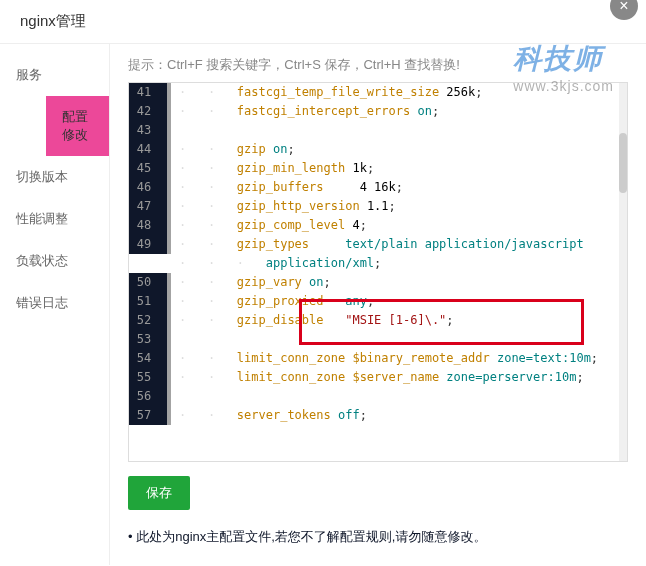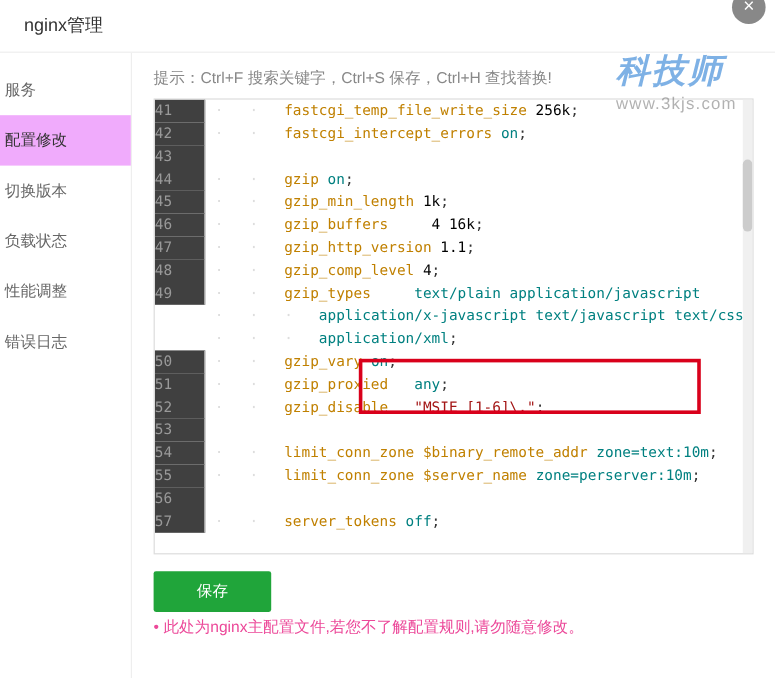--- a/index.html
+++ b/index.html
@@ -2,61 +2,61 @@
 <html><head>
 <meta charset="utf-8">
 <style>
 * { margin: 0; padding: 0; box-sizing: border-box; }
 body { font-family: -apple-system, "Microsoft YaHei", sans-serif; font-size: 13px; color: #333; background: #fff; width: 646px; height: 566px; overflow: hidden; position: relative; }
 .header { padding: 12px 20px; border-bottom: 1px solid #eee; position: relative; }
 .title { font-size: 15px; color: #333; }
 .close-btn { position: absolute; top: -8px; right: 8px; width: 28px; height: 28px; background: #888; border-radius: 50%; display: flex; align-items: center; justify-content: center; color: #fff; font-size: 16px; cursor: pointer; }
 .container { display: flex; height: calc(100% - 45px); }
 .sidebar { width: 110px; border-right: 1px solid #eee; padding-top: 10px; }
-.sidebar-item { padding: 12px 4px; color: #666; cursor: pointer; font-size: 13px; }
-.sidebar-item.active { background: #f0abfc; color: #333; font-weight: 500; }
+.sidebar-item { padding: 12px 16px; color: #666; cursor: pointer; font-size: 13px; }
+.sidebar-item.active { background: #ec4899; color: #333; font-weight: 500; margin-left: 46px; }
 .main { flex: 1; padding: 12px 18px; overflow: hidden; }
 .hint { color: #888; font-size: 13px; margin-bottom: 8px; }
 .editor { border: 1px solid #ddd; height: 380px; overflow: hidden; position: relative; }
 .code-area { font-family: Consolas, Monaco, monospace; font-size: 12px; line-height: 19px; position: relative; }
 .line { display: flex; align-items: flex-start; }
-.gutter { width: 42px; text-align: left; padding-right: 8px; color: #999; background: #404040; border-right: 1px solid #a3a3a3; user-select: none; flex-shrink: 0; }
+.gutter { width: 42px; text-align: center; padding-right: 8px; color: #999; background: #0f172a; border-right: 4px solid #a3a3a3; user-select: none; flex-shrink: 0; }
 .code { padding-left: 8px; white-space: pre; }
 .indent-guide { color: #ddd; }
 .kw { color: #008080; }
 .dir { color: #c08000; }
 .val { color: #008080; }
 .str { color: #a31515; }
 .var { color: #c08000; text-align: right; }
 .num { color: #000000; }
 .highlight-box { position: absolute; border: 3px solid #d9001b; left: 170px; top: 216px; width: 285px; height: 46px; pointer-events: none; z-index: 10; }
-.save-btn { background: #20a53a; color: #fff; border: none; padding: 8px 36px; font-size: 13px; margin-top: 14px; cursor: pointer; border-radius: 2px; }
-.note { margin-top: 4px; color: #ec4899; font-size: 13px; }
+.save-btn { background: #20a53a; color: #fff; border: none; padding: 8px 18px; font-size: 13px; margin-top: 14px; cursor: pointer; border-radius: 2px; }
+.note { margin-top: 18px; color: #0f172a; font-size: 13px; }
 .note::before { content: "• "; }
 .watermark { position: absolute; top: 40px; right: 32px; opacity: 0.5; pointer-events: none; z-index: 20; }
 .watermark .logo { font-size: 28px; font-weight: bold; color: #0066cc; font-style: italic; letter-spacing: 2px; }
 .watermark .url { font-size: 14px; color: #666; text-align: right; letter-spacing: 1px; }
 .scrollbar { position: absolute; right: 0; top: 0; width: 8px; height: 100%; background: #f0f0f0; }
 .scrollbar-thumb { width: 100%; height: 60px; background: #ccc; border-radius: 4px; margin-top: 50px; }
 </style>
 </head>
 <body>
 
 <div class="header">
   <div class="title">nginx管理</div>
   <div class="close-btn">×</div>
 </div>
 
 <div class="container">
   <div class="sidebar">
     <div class="sidebar-item">服务</div>
     <div class="sidebar-item active">配置修改</div>
     <div class="sidebar-item">切换版本</div>
+    <div class="sidebar-item">性能调整</div>
     <div class="sidebar-item">负载状态</div>
-    <div class="sidebar-item">性能调整</div>
     <div class="sidebar-item">错误日志</div>
   </div>
 
   <div class="main">
     <div class="hint">提示：Ctrl+F 搜索关键字，Ctrl+S 保存，Ctrl+H 查找替换!</div>
 
     <div class="editor">
       <div class="code-area" id="code-area">
           <div class="line">
             <div class="gutter">41</div>
@@ -86,24 +86,20 @@
             <div class="gutter">47</div>
             <div class="code"><span class="indent-guide">·   </span><span class="indent-guide">·   </span><span class="dir">gzip_http_version</span>&nbsp;<span class="num">1.1</span>;</div>
           </div>
           <div class="line">
             <div class="gutter">48</div>
             <div class="code"><span class="indent-guide">·   </span><span class="indent-guide">·   </span><span class="dir">gzip_comp_level</span>&nbsp;<span class="num">4</span>;</div>
           </div>
           <div class="line">
             <div class="gutter">49</div>
             <div class="code"><span class="indent-guide">·   </span><span class="indent-guide">·   </span><span class="dir">gzip_types</span>&nbsp;&nbsp;&nbsp;&nbsp;&nbsp;<span class="val">text/plain application/javascript</span></div>
-          </div>
-          <div class="line">
-            <div class="gutter"></div>
-            <div class="code"><span class="indent-guide">·   </span><span class="indent-guide">·   </span><span class="indent-guide">·   </span><span class="val">application/x-javascript text/javascript text/css</span></div>
           </div>
           <div class="line">
             <div class="gutter"></div>
             <div class="code"><span class="indent-guide">·   </span><span class="indent-guide">·   </span><span class="indent-guide">·   </span><span class="val">application/xml</span>;</div>
           </div>
           <div class="line">
             <div class="gutter">50</div>
             <div class="code"><span class="indent-guide">·   </span><span class="indent-guide">·   </span><span class="dir">gzip_vary</span>&nbsp;<span class="kw">on</span>;</div>
           </div>
           <div class="line">

